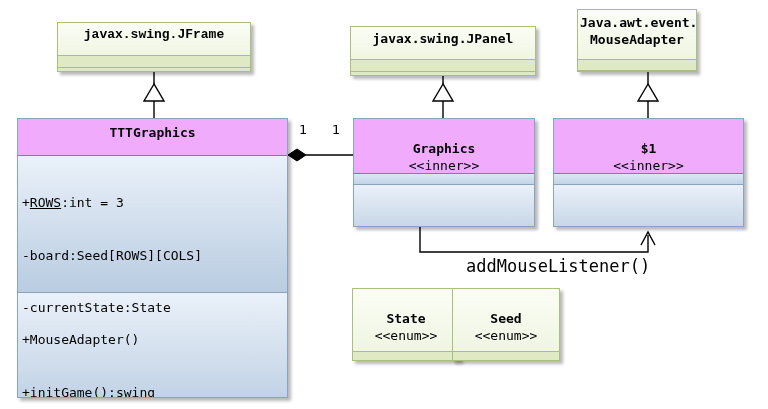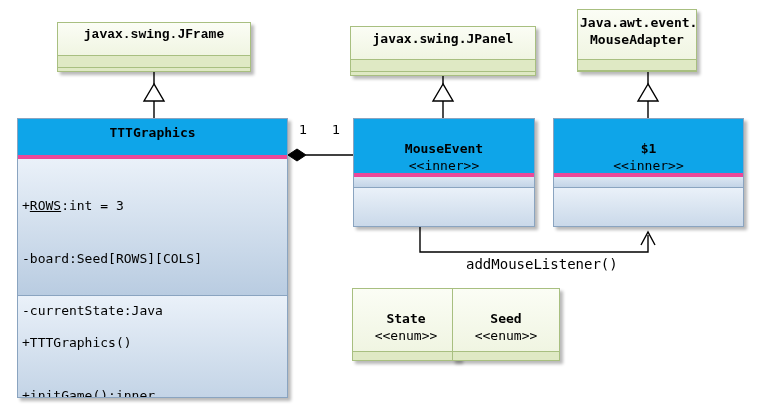--- a/index.html
+++ b/index.html
@@ -48,22 +48,22 @@
   .green .empty-cmp + .empty-cmp {
     border-top: 1px solid #a8bf80;
   }
 
   
   .blue {
     border-color: #8aa4c0;
     background: #c3d4e7;
   }
   .blue .title-cmp {
-    background: #0ea5e9;
-    border-bottom: 4px solid #ec4899;
+    background: #f0abfc;
+    border-bottom: 1px solid #ec4899;
   }
   .blue .body-cmp {
     background: linear-gradient(to bottom, #eaf1f9 0%, #b9cce1 100%);
   }
   .blue .sep-cmp {
     background: linear-gradient(to bottom, #dce7f3 0%, #c3d4e7 100%);
     border-bottom: 1px solid #8aa4c0;
   }
 
   .title-cmp {
@@ -107,21 +107,21 @@
   }
   .mult-label {
     position: absolute;
     font-family: "DejaVu Sans", "Liberation Sans", sans-serif;
     font-size: 13px;
     color: #000;
   }
   .edge-label {
     position: absolute;
     font-family: "DejaVu Sans Mono", "Liberation Mono", monospace;
-    font-size: 14px;
+    font-size: 17px;
     color: #000;
     white-space: nowrap;
   }
 </style>
 </head>
 <body>
 
 <div id="diagram">
 
   <svg id="wires" viewBox="0 0 768 409" width="768" height="409">
@@ -166,36 +166,36 @@
 MouseAdapter</div>
     <div class="empty-cmp" style="height:10px;"></div>
     <div class="empty-cmp" style="height:10px;"></div>
   </div>
 
   <div class="uml-box blue" style="left:17px; top:118px; width:271px; height:280px;">
     <div class="title-cmp" style="height:27px; padding-top:5px;">TTTGraphics</div>
     <div class="body-cmp" style="height:129px;">
       <div class="member">+<u>ROWS</u>:int = 3</div>
       <div class="member">-board:Seed[ROWS][COLS]</div>
-      <div class="member">-currentState:Java</div>
+      <div class="member">-currentState:State</div>
       
       
       
     </div>
     <div class="body-cmp" style="height:121px; border-top:1px solid #8aa4c0;">
-      <div class="member">+TTTGraphics()</div>
-      <div class="member">+initGame():inner</div>
+      <div class="member">+MouseAdapter()</div>
+      <div class="member">+initGame():swing</div>
       
       
     </div>
   </div>
 
   <div class="uml-box blue" style="left:353px; top:118px; width:182px; height:109px;">
     <div class="title-cmp" style="height:46px; padding-top:4px;">
-      <span>MouseEvent</span>
+      <span>Graphics</span>
       <span class="stereo">&lt;&lt;inner&gt;&gt;</span>
     </div>
     <div class="sep-cmp" style="height:10px;"></div>
     <div class="body-cmp" style="height:51px;">
       <div class="member">+paintComponent
   (g:Graphics):void</div>
     </div>
   </div>
 
   <div class="uml-box blue" style="left:553px; top:118px; width:191px; height:109px;">

